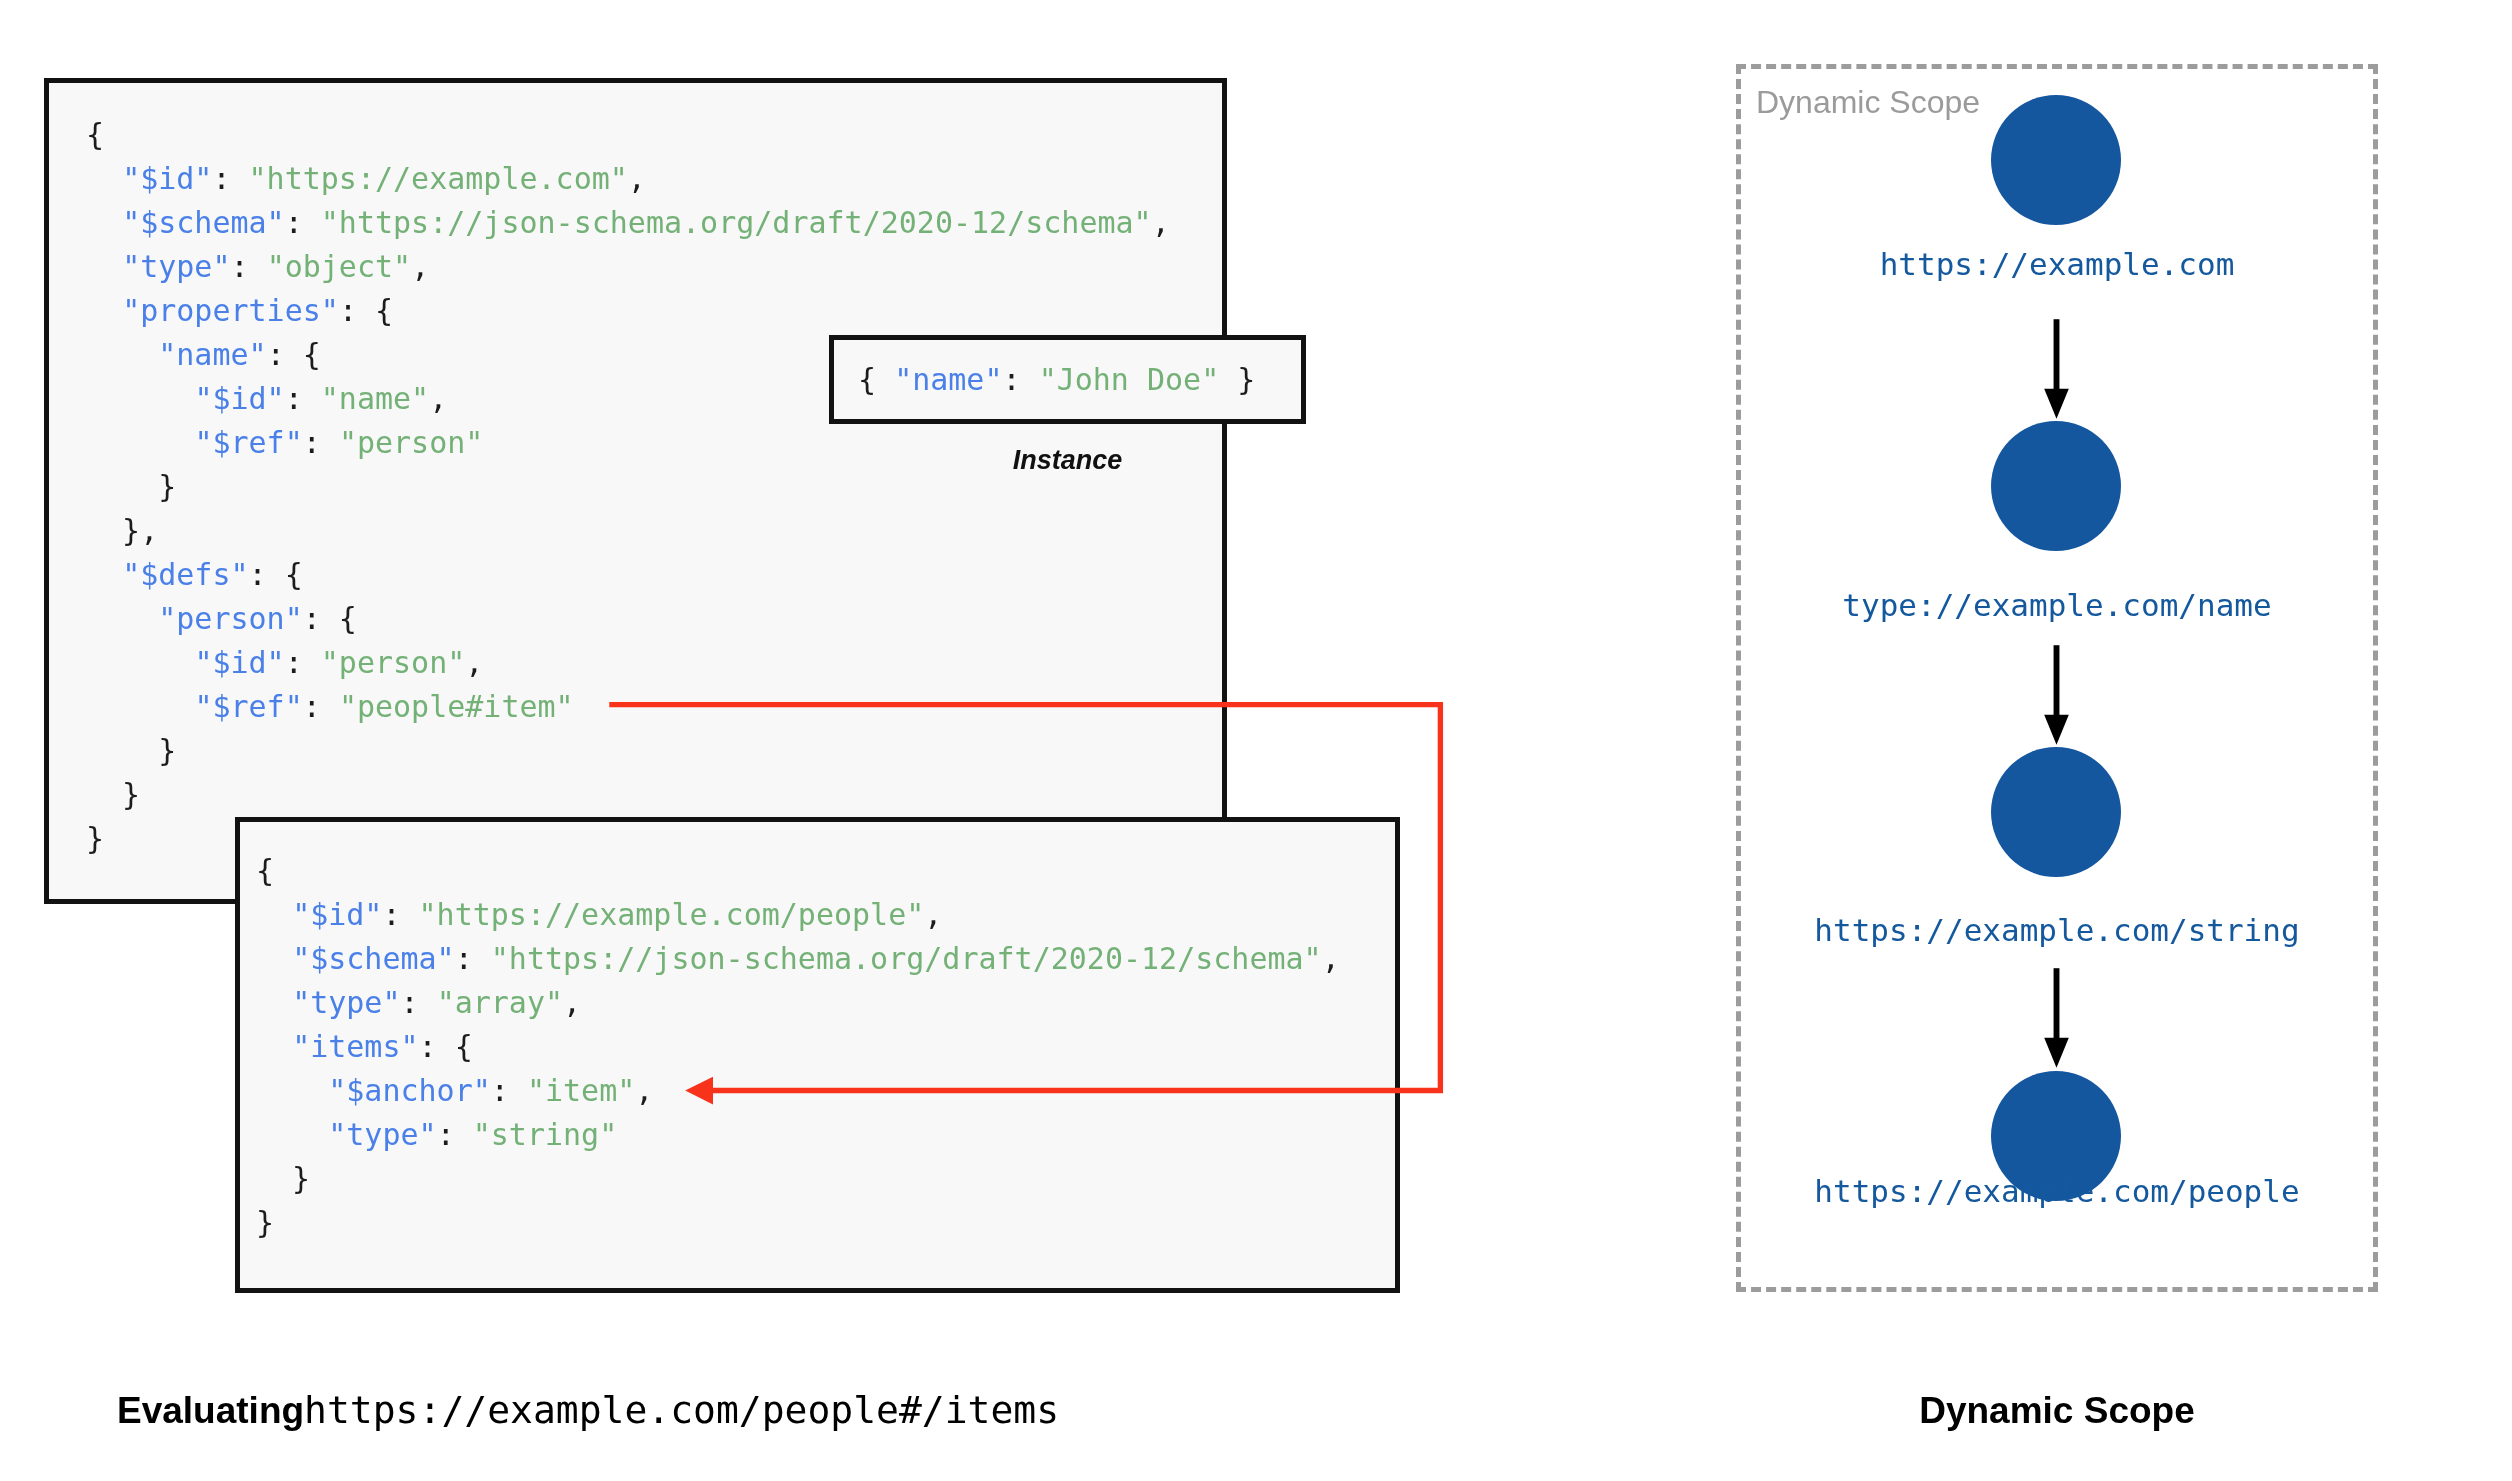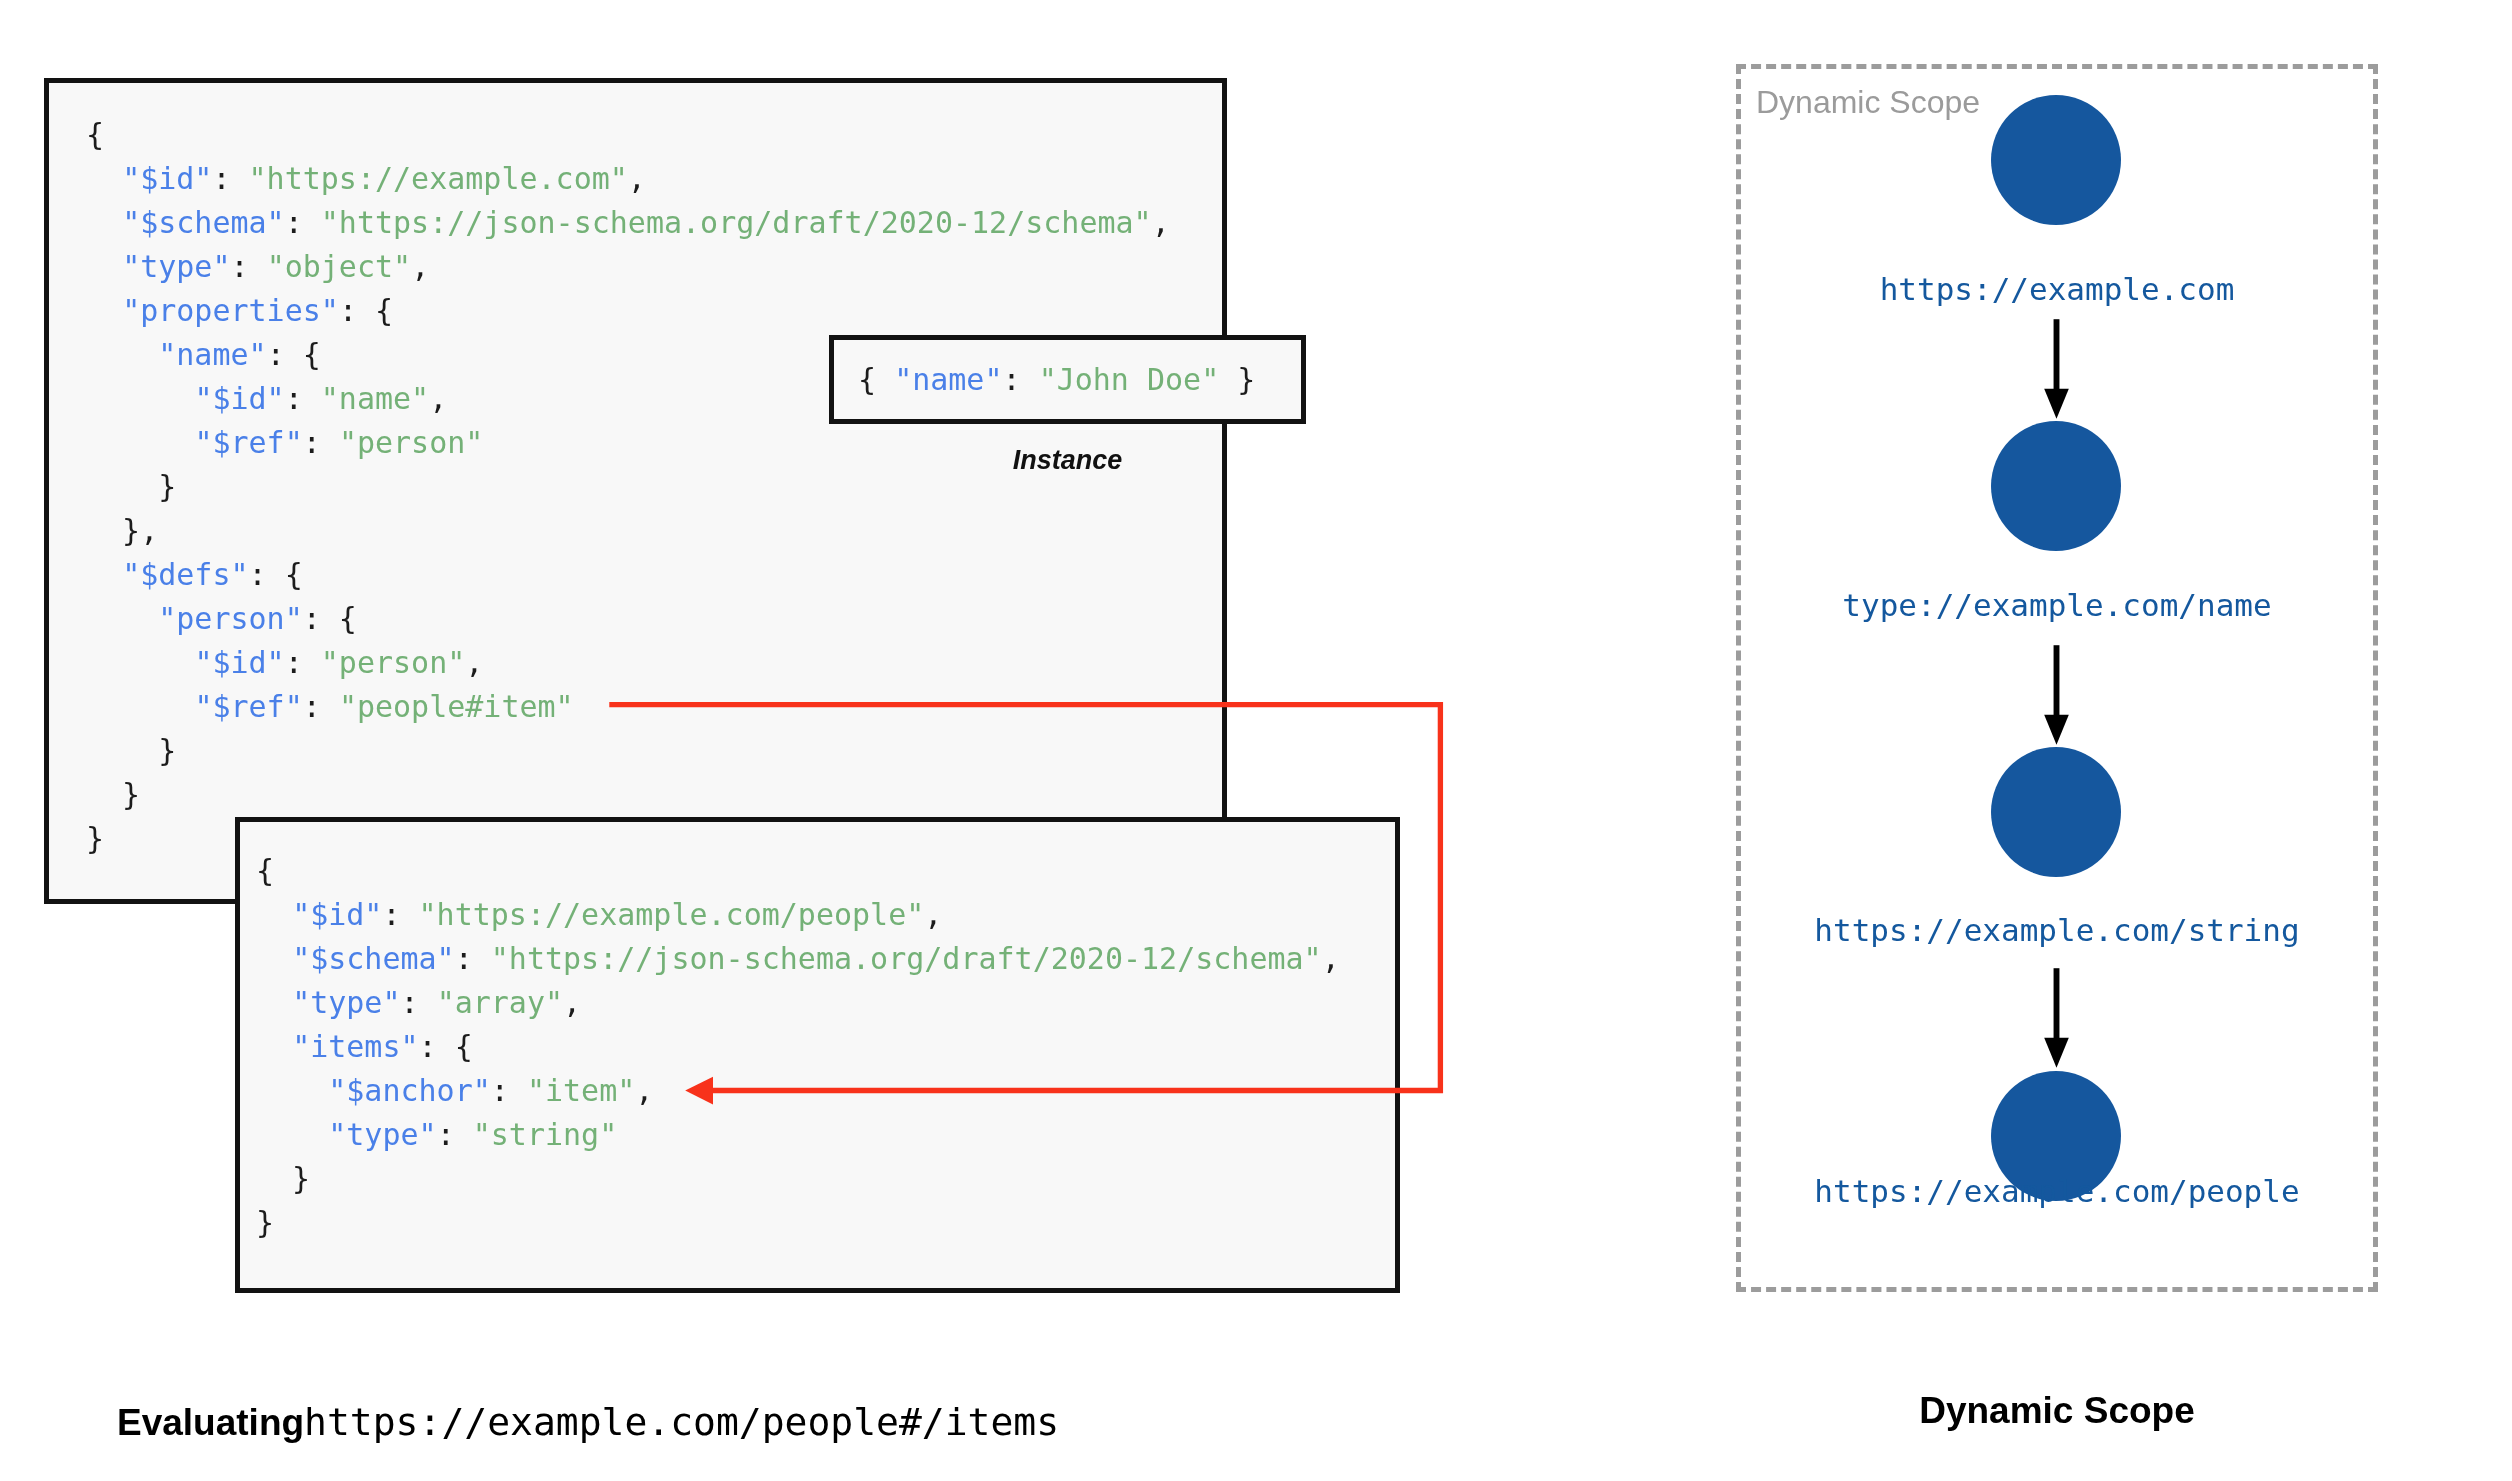--- a/index.html
+++ b/index.html
@@ -78,21 +78,21 @@
 
   
   #caption-evaluating {
     left: 117px; top: 1388px;
     display: flex; align-items: baseline; gap: 0;
     color: #000000;
   }
   #caption-evaluating .bold-word { font-size: 37px; font-weight: bold; }
   #caption-evaluating .mono-uri {
     font-family: "DejaVu Sans Mono", monospace;
-    font-size: 38px; font-weight: normal; margin-top: 12px;
+    font-size: 38px; font-weight: normal;
   }
   #caption-scope {
     left: 1736px; top: 1390px; width: 642px;
     text-align: center;
     font-size: 37px; font-weight: bold; color: #000000;
   }
 </style>
 </head>
 <body>
 
@@ -136,21 +136,21 @@
       <div class="code-line"><span class="tok-p">    </span><span class="tok-k">"type"</span><span class="tok-p">: </span><span class="tok-s">"string"</span></div>
       <div class="code-line"><span class="tok-p">  }</span></div>
       <div class="code-line"><span class="tok-p">}</span></div>
     </div>
 </div>
 
 <div id="scope-box" class="abs"></div>
 <div id="scope-title" class="abs">Dynamic Scope</div>
 
 <div class="scope-circle" style="top:95px"></div>
-<div class="scope-url" style="top:268px">https://example.com</div>
+<div class="scope-url" style="top:243px">https://example.com</div>
 
 <svg class="down-arrow" style="top:316px" viewBox="0 0 80 200">
   <line x1="40" y1="6" x2="40" y2="138"></line>
   <polygon points="40,192 17,136 63,136"></polygon>
 </svg>
 
 <div class="scope-circle" style="top:421px"></div>
 <div class="scope-url" style="top:584px">type://example.com/name</div>
 
 <svg class="down-arrow" style="top:642px" viewBox="0 0 80 200">

